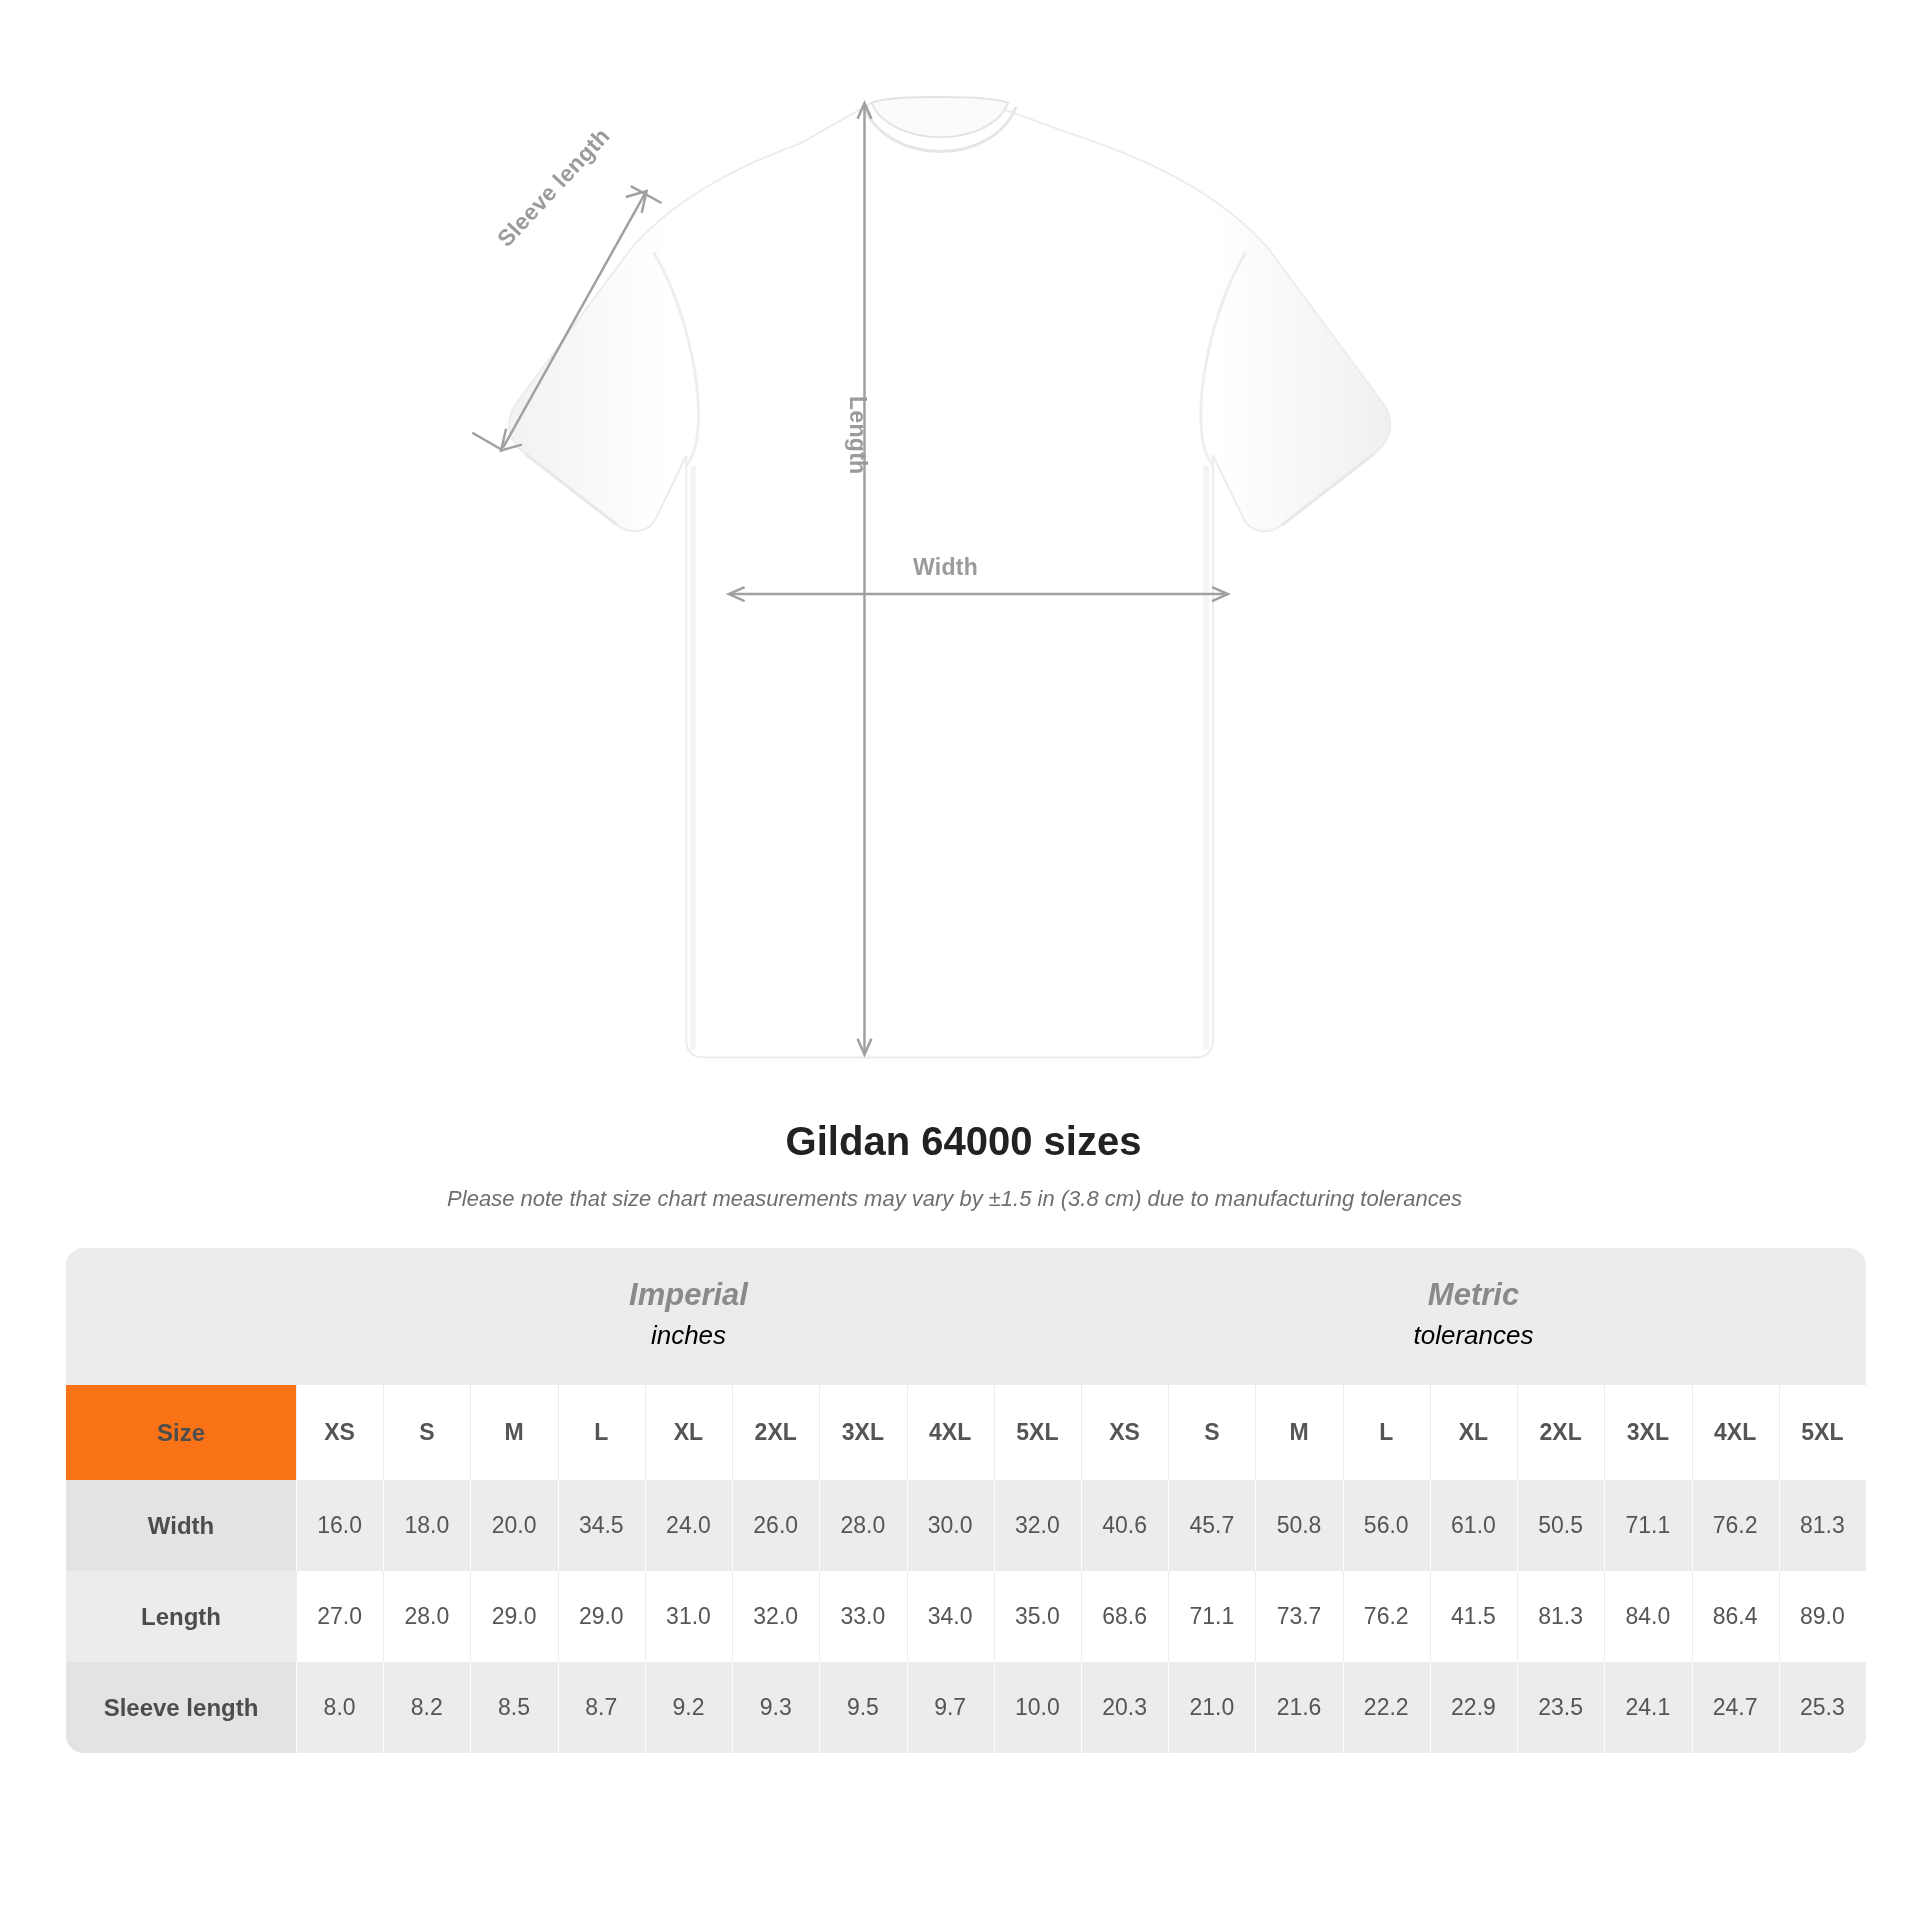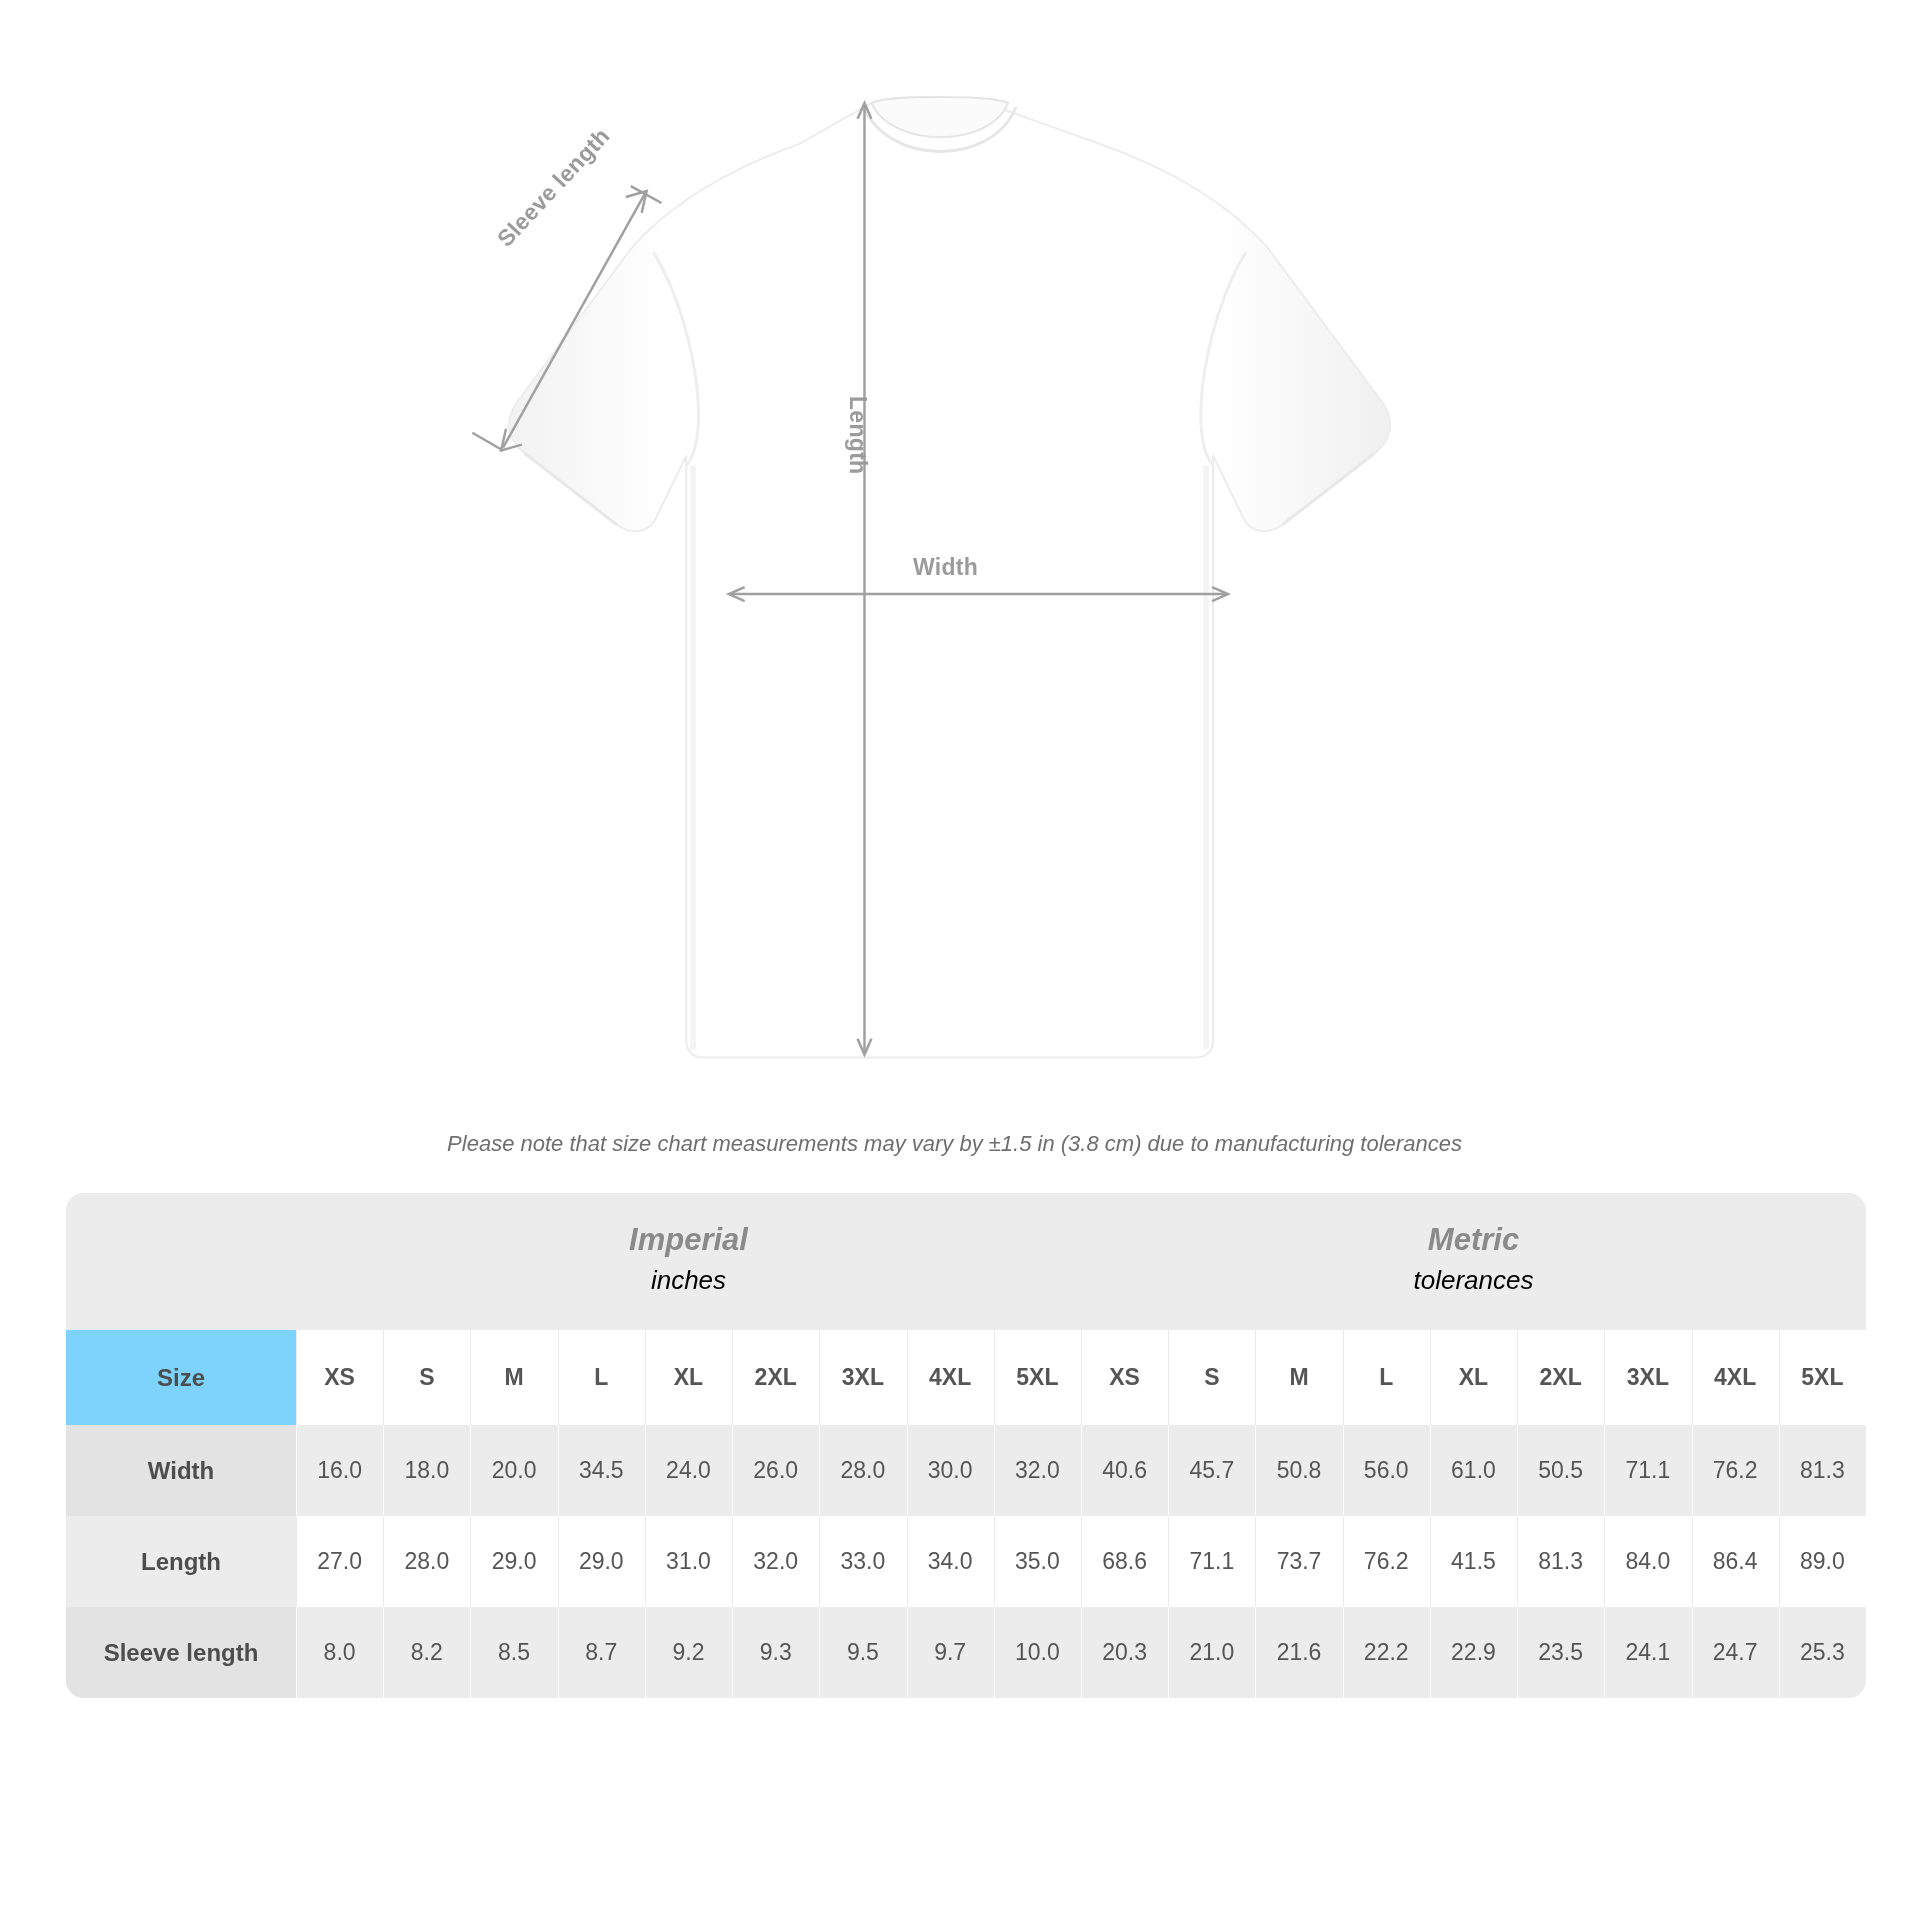--- a/index.html
+++ b/index.html
@@ -116,21 +116,21 @@
     color: #4d4d4d;
     font-size: 24px;
     background: #ffffff;
   }
   .hdr-row td.rowlabel,
   .data-row td.rowlabel {
     font-weight: bold;
     color: #4d4d4d;
     font-size: 24px;
   }
-  .hdr-row td.rowlabel { background: #7dd3fc; }
+  .hdr-row td.rowlabel { background: #f97316; }
 
   .data-row td {
     height: 91px;
     font-size: 23px;
     color: #555555;
   }
   .row-a td { background: #ececec; }
   .row-b td { background: #ffffff; }
   .row-a td.rowlabel { background: #e3e3e3; }
   .row-b td.rowlabel { background: #ececec; }
@@ -220,20 +220,21 @@
         <line x1="637" y1="188" x2="668" y2="205"></line>
         <line x1="477" y1="437" x2="508" y2="455"></line>
       </g>
     </svg>
 
     <span class="dim-label width-label">Width</span>
     <span class="dim-label length-label">Length</span>
     <span class="dim-label sleeve-label">Sleeve length</span>
   </div>
 
+  <h1 class="title">Gildan 64000 sizes</h1>
   <p class="subtitle">Please note that size chart measurements may vary by ±1.5 in (3.8 cm) due to manufacturing tolerances</p>
 
   <div class="table-wrap">
     <table class="size-table">
       <colgroup>
         <col style="width:230px">
         <col span="18">
       </colgroup>
       <tbody>
         <tr class="unit-head">

